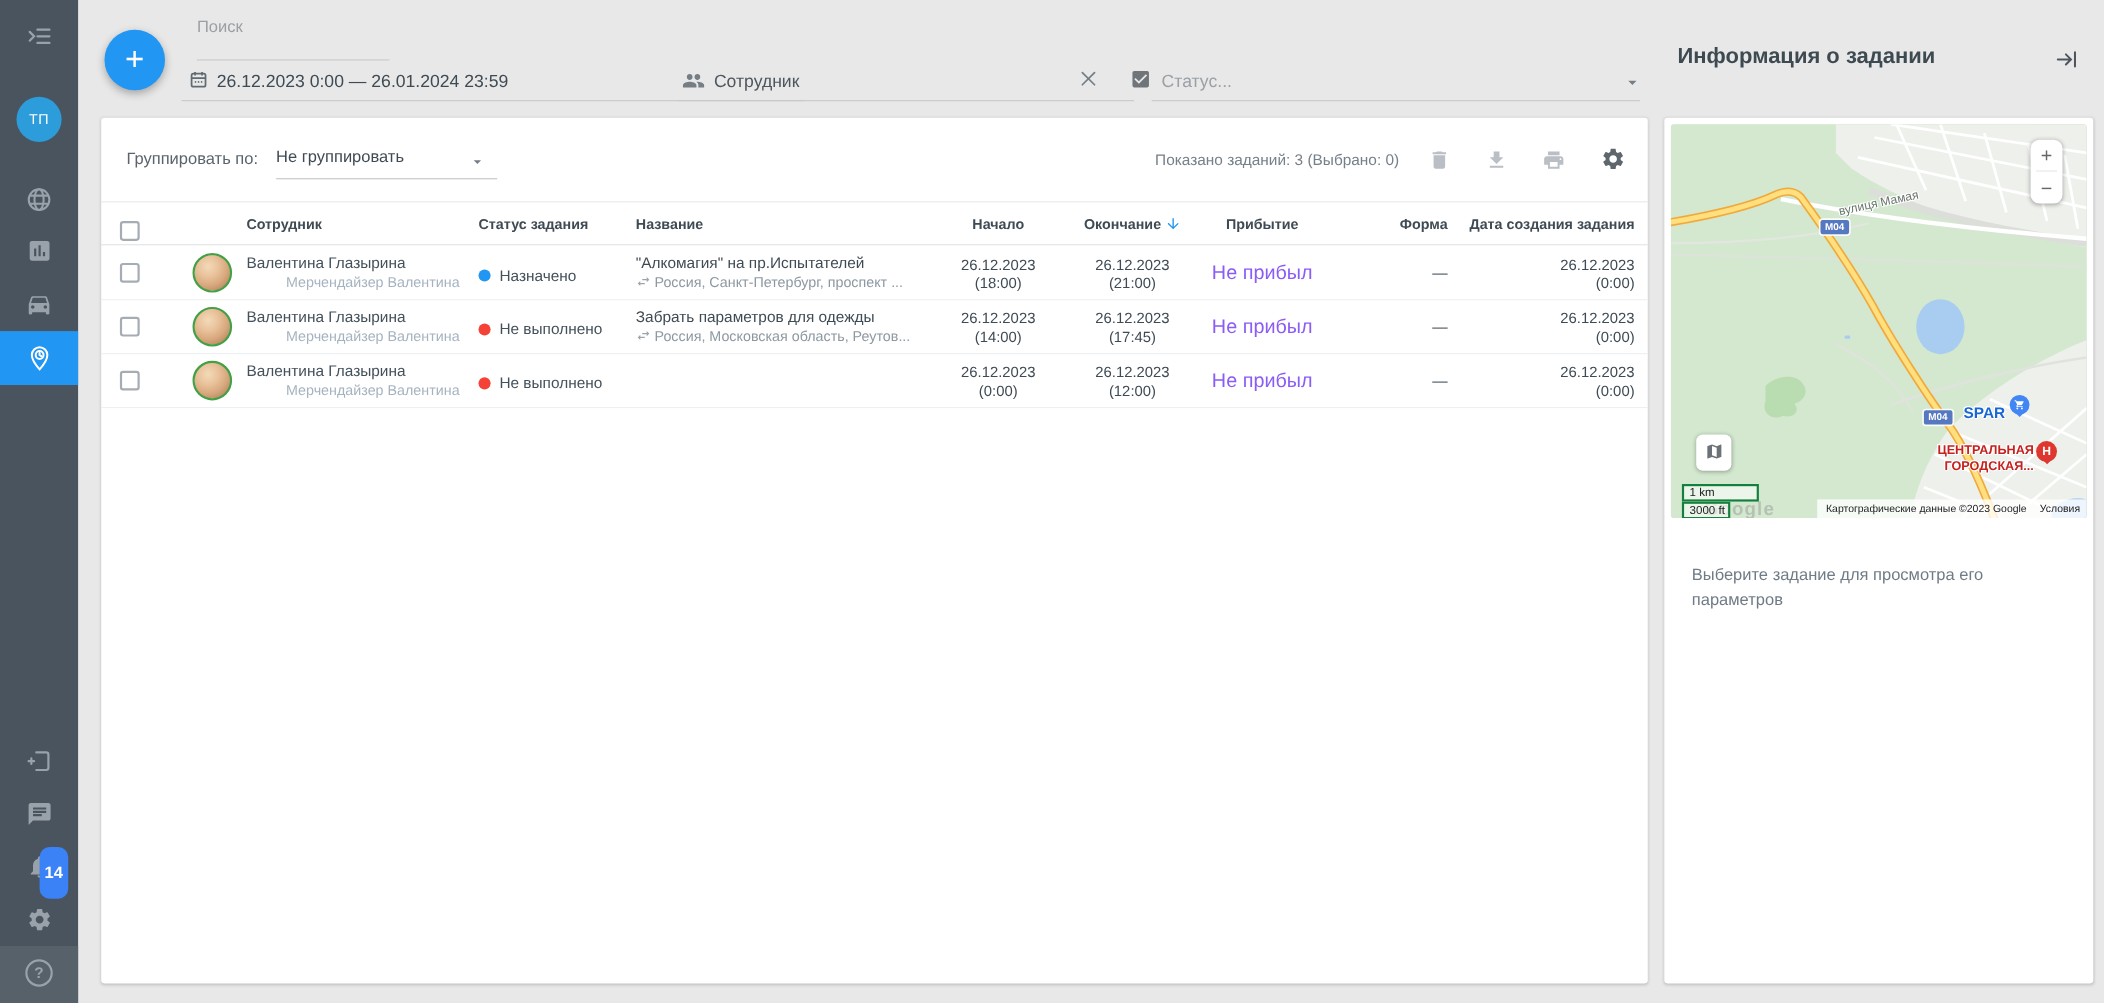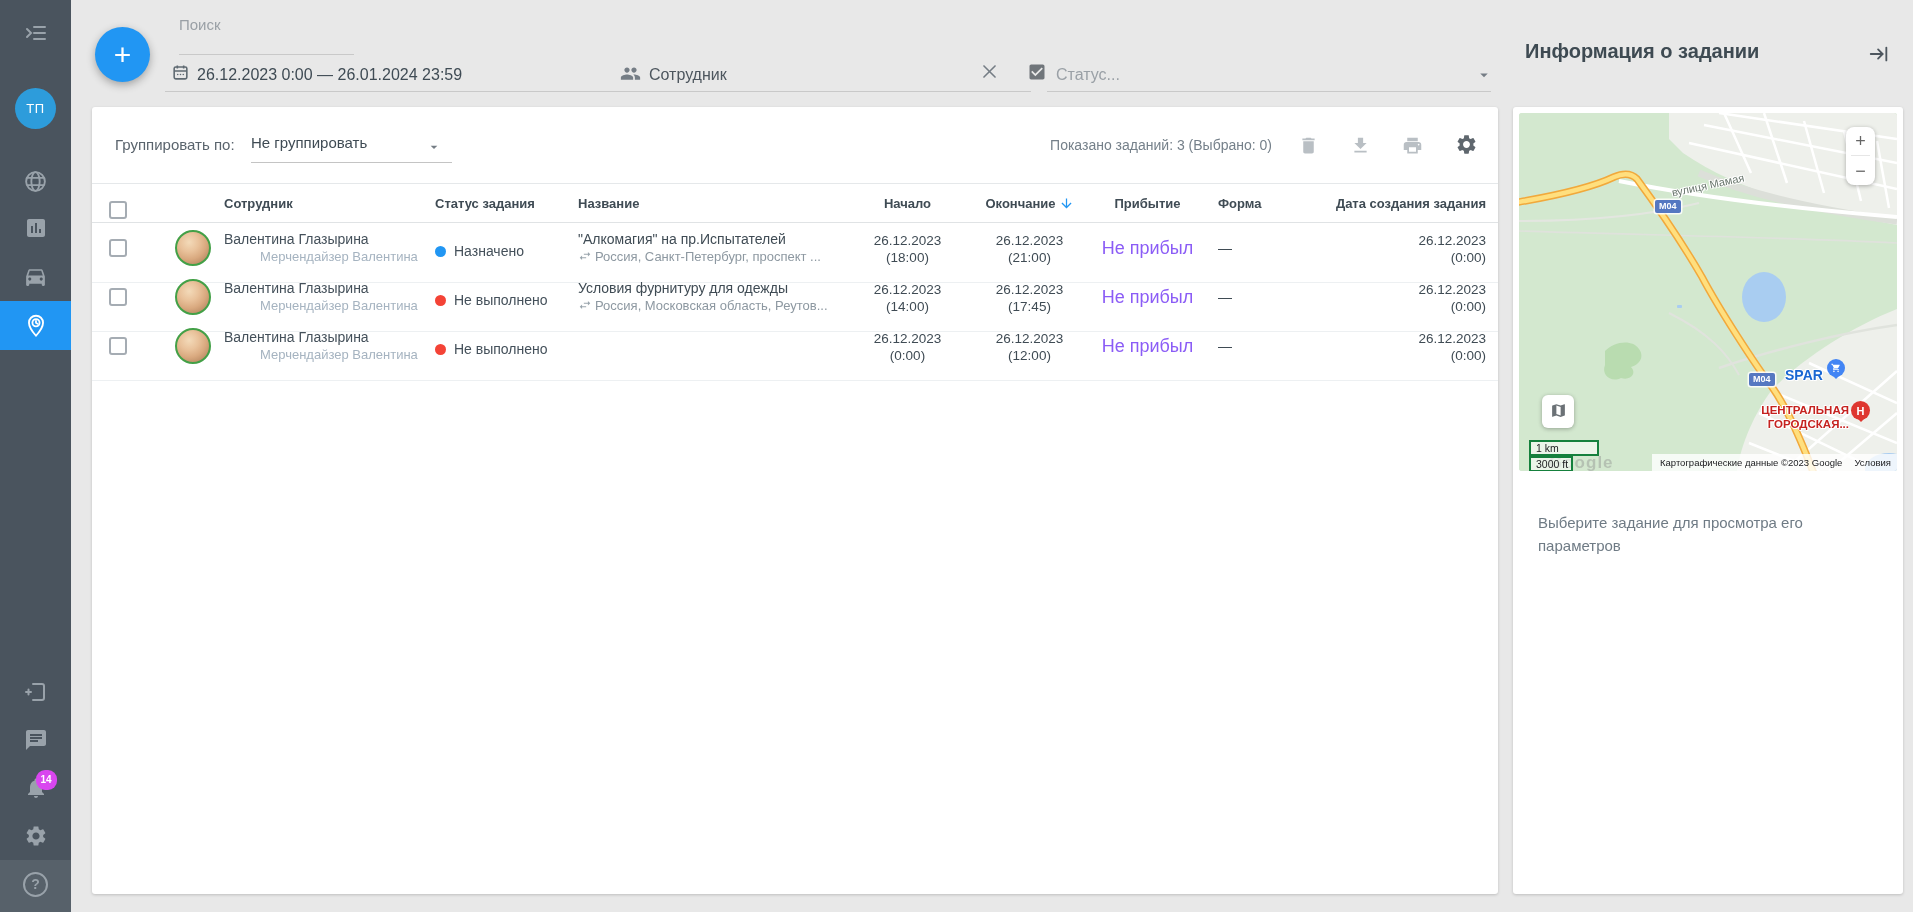--- a/index.html
+++ b/index.html
@@ -6,21 +6,21 @@
   html,body { width:1913px; height:912px; overflow:hidden; }
   body { font-family:"Liberation Sans", sans-serif; background:#e8e8e8; }
   #app { position:relative; width:1913px; height:912px; background:#e8e8e8; }
 
   
   .sidebar { position:absolute; left:0; top:0; width:71px; height:912px; background:#4a545e; z-index:30; }
   .sidebar .strip { position:absolute; left:0; bottom:0; width:71px; height:52px; background:#57616a; }
   .sb-btn { position:absolute; left:0; width:71px; height:44px; background:none; border:none; display:flex; align-items:center; justify-content:center; color:#99a2aa; cursor:pointer; }
   .sb-active { position:absolute; left:0; width:71px; height:49px; background:#2196f3; display:flex; align-items:center; justify-content:center; color:#fff; }
   .sb-avatar { position:absolute; left:15px; top:88px; width:41px; height:41px; border-radius:50%; background:#2d9cdb; color:#fff; font-size:13px; display:flex; align-items:center; justify-content:center; letter-spacing:.5px; cursor:pointer; }
-  .badge { position:absolute; top:-6px; left:12px; background:#d946ef; color:#fff; font-size:10px; font-weight:bold; border-radius:9px; padding:5px 5px; line-height:1; }
+  .badge { position:absolute; top:-6px; left:12px; background:#3b82f6; color:#fff; font-size:15px; font-weight:bold; border-radius:9px; padding:16px 5px; line-height:1; }
   .help-circle { width:25px; height:25px; border:2px solid #99a2aa; border-radius:50%; color:#99a2aa; font-size:14px; font-weight:bold; display:flex; align-items:center; justify-content:center; }
   .icon { display:inline-block; vertical-align:middle; }
 
   
   .fab { position:absolute; left:95px; top:27px; width:55px; height:55px; border-radius:50%; background:#2196f3; color:#fff; border:none; font-size:30px; font-weight:300; box-shadow:0 3px 8px rgba(0,0,0,.3); cursor:pointer; z-index:20; line-height:55px; text-align:center; }
   .search-label { position:absolute; left:179px; top:16px; font-size:15px; color:#9aa0a6; }
   .uline { position:absolute; height:1px; background:#c9c9c9; }
   .field-text { position:absolute; font-size:16px; color:#3f4b54; white-space:nowrap; }
   .placeholder { color:#9aa0a6; }
   .topbar-icon { position:absolute; color:#5f6a72; }
@@ -34,31 +34,31 @@
   .group-select .chev { position:absolute; right:10px; top:8px; color:#757d85; }
   .group-select .gsu { position:absolute; left:0; right:0; bottom:0; height:1px; background:#c4c4c4; }
   .counter { position:absolute; right:226px; top:30px; font-size:14px; color:#75808a; }
   .tb-icon { position:absolute; top:28px; width:24px; height:24px; background:none; border:none; color:#b9bfc4; cursor:pointer; }
   .tb-icon.dark { color:#5f676e; }
 
   
   .thead { position:absolute; left:0; top:76px; width:100%; height:40px; border-top:1px solid #e5e8ea; border-bottom:1px solid #e0e3e5; font-size:13px; font-weight:bold; color:#3f4b54; }
   .thead .cell { position:absolute; top:0; line-height:40px; white-space:nowrap; }
   .tbody { position:absolute; left:0; top:117px; width:100%; }
-  .trow { position:absolute; left:0; width:100%; height:59px; border-bottom:1px solid #edf0f2; }
+  .trow { position:absolute; left:0; width:100%; height:49px; border-bottom:1px solid #edf0f2; }
   .cell { position:absolute; }
   .col-check   { left:17px;  width:30px; }
   .col-avatar  { left:83px;  width:40px; }
   .col-name    { left:132px; width:208px; }
   .col-status  { left:343px; width:138px; }
   .col-title   { left:486px; width:312px; }
   .col-start   { left:758px; width:115px; text-align:center; }
   .col-end     { left:880px; width:115px; text-align:center; }
   .col-arrival { left:998px; width:115px; text-align:center; }
-  .col-form    { left:1126px;width:98px;  text-align:left; }
+  .col-form    { left:1126px;width:98px;  text-align:right; }
   .col-created { left:1232px;width:162px; text-align:right; }
   .cbx { width:18px; height:18px; border:2px solid #a5acb3; border-radius:3px; background:#fff; cursor:pointer; display:inline-block; }
   .trow .col-check, .thead .col-check { top:11px; }
   .thead .col-check { top:11px; }
   .avatar-photo { width:36px; height:36px; margin-top:6px; border-radius:50%; border:2px solid #43a047;
       background:radial-gradient(circle at 38% 32%, #f3dab9 0%, #e9c29b 32%, #d9a97f 58%, #bb8c65 82%, #9d7452 100%); }
   .emp-name { font-size:14px; color:#44505a; padding-top:7px; white-space:nowrap; }
   .emp-role { font-size:13px; color:#a5b3c0; padding-top:2px; white-space:nowrap;margin-left:36px; }
   .status-wrap { padding-top:18px; }
   .dot { display:inline-block; width:11px; height:11px; border-radius:50%; vertical-align:-1px; margin-right:8px; }
@@ -300,21 +300,21 @@
 
       <div class="trow" style="top:49px;">
         <span class="cell col-check" style="top:15px;"><span class="cbx"></span></span>
         <span class="cell col-avatar"><span class="avatar-photo" style="display:inline-block;"></span></span>
         <span class="cell col-name">
             <div class="emp-name">Валентина Глазырина</div>
             <div class="emp-role">Мерчендайзер Валентина</div>
           </span>
         <span class="cell col-status status-wrap"><span class="dot" style="background-color: rgb(244, 67, 54);"></span><span class="status-text">Не выполнено</span></span>
         <span class="cell col-title">
-            <div class="task-title">Условия фурнитуру для одежды</div>
+            <div class="task-title">Забрать параметров для одежды</div>
             <div class="task-addr"><span class="icon"><svg width="14" height="14" viewBox="0 0 24 24" fill="currentColor">
                   <path d="M6.99 11L3 15l3.99 4v-3H14v-2H6.99v-3zM21 9l-3.99-4v3H10v2h7.01v3L21 9z"></path>
                 </svg></span><span>Россия, Московская область, Реутов...</span></div>
           </span>
         <span class="cell col-start dcell">
             <div>26.12.2023</div>
             <div>(14:00)</div>
           </span>
         <span class="cell col-end dcell">
             <div>26.12.2023</div>

